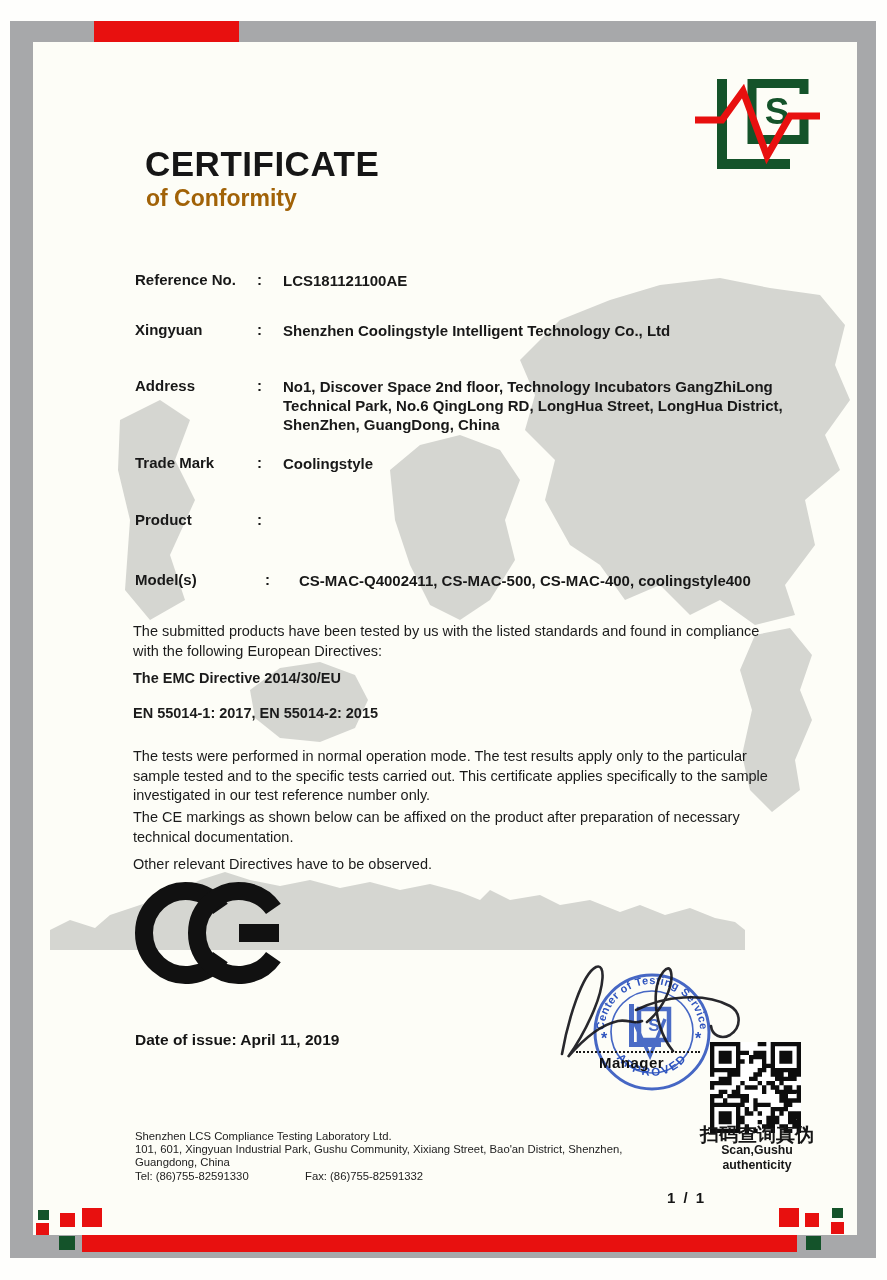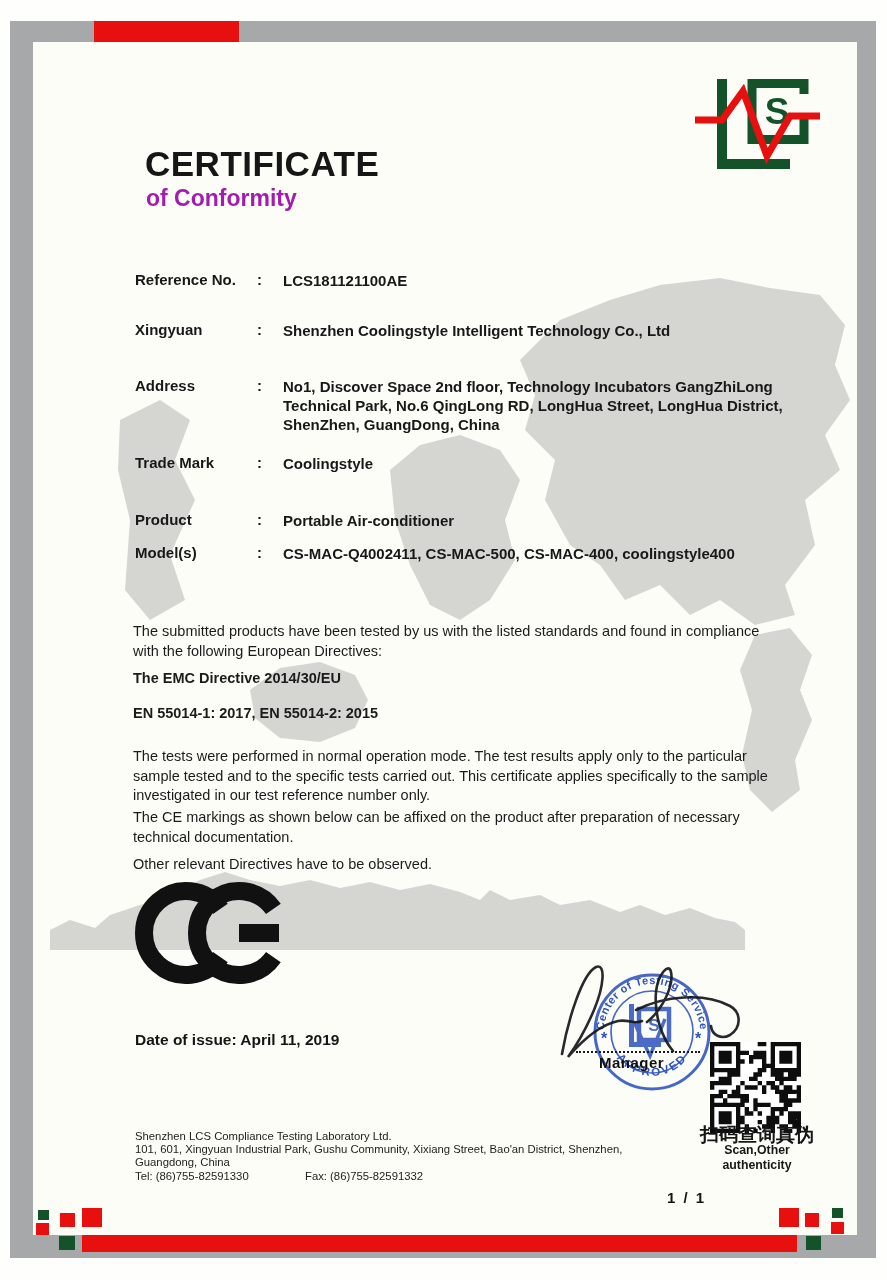--- a/index.html
+++ b/index.html
@@ -5,21 +5,21 @@
   html,body{margin:0;padding:0;background:#fff;}
   #stage{position:relative;width:887px;height:1280px;background:#fefefc;overflow:hidden;
          font-family:"Liberation Sans","DejaVu Sans",sans-serif;color:#1b1b1b;}
   .abs{position:absolute;}
   
   .bar{position:absolute;background:#a7a8aa;}
   .inner-page{position:absolute;left:33px;top:42px;width:824px;height:1193px;background:#fdfdf7;}
   .sq{position:absolute;}
   
   .title-main{position:absolute;left:145px;top:144px;font-size:35px;font-weight:bold;color:#161616;letter-spacing:0.5px;}
-  .title-sub{position:absolute;left:146px;top:185px;font-size:23px;font-weight:bold;color:#a21caf;}
+  .title-sub{position:absolute;left:146px;top:185px;font-size:23px;font-weight:bold;color:#a16207;}
   
   .row{position:absolute;left:135px;display:flex;font-size:15px;font-weight:bold;color:#181818;}
   .flabel{width:122px;flex:0 0 auto;}
   .fcolon{width:26px;flex:0 0 auto;}
   .fvalue{width:505px;line-height:19px;}
   
   .para{position:absolute;left:133px;width:652px;font-size:14.5px;line-height:19.5px;color:#1b1b1b;}
   .bold{font-weight:bold;}
   .date-line{position:absolute;left:135px;top:1031px;font-size:15.5px;font-weight:bold;color:#151515;}
   
@@ -89,23 +89,22 @@
     <span class="fvalue">No1, Discover Space 2nd floor, Technology Incubators GangZhiLong Technical Park, No.6 QingLong RD, LongHua Street, LongHua District, ShenZhen, GuangDong, China</span>
   </div>
   <div class="row" style="top:454px;">
     <span class="flabel">Trade Mark</span>
     <span class="fcolon">:</span>
     <span class="fvalue">Coolingstyle</span>
   </div>
   <div class="row" style="top:511px;">
     <span class="flabel">Product</span>
     <span class="fcolon">:</span>
-    <span class="fvalue">Portable Air-conditioner</span>
-  </div>
-  <div class="row" style="top:544px;">
+  </div>
+  <div class="row" style="top:571px;gap:8px;">
     <span class="flabel">Model(s)</span>
     <span class="fcolon">:</span>
     <span class="fvalue">CS-MAC-Q4002411, CS-MAC-500, CS-MAC-400, coolingstyle400</span>
   </div>
 
   <div class="para" style="top:622px;">The submitted products have been tested by us with the listed standards and found in compliance with the following European Directives:</div>
   <div class="para bold" style="top:669px;">The EMC Directive 2014/30/EU</div>
   <div class="para bold" style="top:704px;">EN 55014-1: 2017, EN 55014-2: 2015</div>
   <div class="para" style="top:808px;">The CE markings as shown below can be affixed on the product after preparation of necessary technical documentation.</div>
   <div class="para" style="top:747px;">The tests were performed in normal operation mode. The test results apply only to the particular sample tested and to the specific tests carried out. This certificate applies specifically to the sample investigated in our test reference number only.</div>
@@ -157,21 +156,21 @@
   <div class="manager">Manager</div>
 
   <div class="qr-wrap">
     <svg id="qrsvg" width="91" height="91" viewBox="0 0 91 91">
       <rect width="91" height="91" fill="#fff"></rect>
       <path id="qrmods" fill="#0d0d0d" d="M0.00 0.00h4.33v4.33h-4.33zM4.33 0.00h4.33v4.33h-4.33zM8.67 0.00h4.33v4.33h-4.33zM13.00 0.00h4.33v4.33h-4.33zM17.33 0.00h4.33v4.33h-4.33zM21.67 0.00h4.33v4.33h-4.33zM26.00 0.00h4.33v4.33h-4.33zM47.67 0.00h4.33v4.33h-4.33zM52.00 0.00h4.33v4.33h-4.33zM60.67 0.00h4.33v4.33h-4.33zM65.00 0.00h4.33v4.33h-4.33zM69.33 0.00h4.33v4.33h-4.33zM73.67 0.00h4.33v4.33h-4.33zM78.00 0.00h4.33v4.33h-4.33zM82.33 0.00h4.33v4.33h-4.33zM86.67 0.00h4.33v4.33h-4.33zM0.00 4.33h4.33v4.33h-4.33zM26.00 4.33h4.33v4.33h-4.33zM60.67 4.33h4.33v4.33h-4.33zM86.67 4.33h4.33v4.33h-4.33zM0.00 8.67h4.33v4.33h-4.33zM8.67 8.67h4.33v4.33h-4.33zM13.00 8.67h4.33v4.33h-4.33zM17.33 8.67h4.33v4.33h-4.33zM26.00 8.67h4.33v4.33h-4.33zM30.33 8.67h4.33v4.33h-4.33zM34.67 8.67h4.33v4.33h-4.33zM43.33 8.67h4.33v4.33h-4.33zM47.67 8.67h4.33v4.33h-4.33zM52.00 8.67h4.33v4.33h-4.33zM60.67 8.67h4.33v4.33h-4.33zM69.33 8.67h4.33v4.33h-4.33zM73.67 8.67h4.33v4.33h-4.33zM78.00 8.67h4.33v4.33h-4.33zM86.67 8.67h4.33v4.33h-4.33zM0.00 13.00h4.33v4.33h-4.33zM8.67 13.00h4.33v4.33h-4.33zM13.00 13.00h4.33v4.33h-4.33zM17.33 13.00h4.33v4.33h-4.33zM26.00 13.00h4.33v4.33h-4.33zM39.00 13.00h4.33v4.33h-4.33zM43.33 13.00h4.33v4.33h-4.33zM47.67 13.00h4.33v4.33h-4.33zM52.00 13.00h4.33v4.33h-4.33zM60.67 13.00h4.33v4.33h-4.33zM69.33 13.00h4.33v4.33h-4.33zM73.67 13.00h4.33v4.33h-4.33zM78.00 13.00h4.33v4.33h-4.33zM86.67 13.00h4.33v4.33h-4.33zM0.00 17.33h4.33v4.33h-4.33zM8.67 17.33h4.33v4.33h-4.33zM13.00 17.33h4.33v4.33h-4.33zM17.33 17.33h4.33v4.33h-4.33zM26.00 17.33h4.33v4.33h-4.33zM30.33 17.33h4.33v4.33h-4.33zM39.00 17.33h4.33v4.33h-4.33zM52.00 17.33h4.33v4.33h-4.33zM60.67 17.33h4.33v4.33h-4.33zM69.33 17.33h4.33v4.33h-4.33zM73.67 17.33h4.33v4.33h-4.33zM78.00 17.33h4.33v4.33h-4.33zM86.67 17.33h4.33v4.33h-4.33zM0.00 21.67h4.33v4.33h-4.33zM26.00 21.67h4.33v4.33h-4.33zM52.00 21.67h4.33v4.33h-4.33zM56.33 21.67h4.33v4.33h-4.33zM60.67 21.67h4.33v4.33h-4.33zM86.67 21.67h4.33v4.33h-4.33zM0.00 26.00h4.33v4.33h-4.33zM4.33 26.00h4.33v4.33h-4.33zM8.67 26.00h4.33v4.33h-4.33zM13.00 26.00h4.33v4.33h-4.33zM17.33 26.00h4.33v4.33h-4.33zM21.67 26.00h4.33v4.33h-4.33zM26.00 26.00h4.33v4.33h-4.33zM47.67 26.00h4.33v4.33h-4.33zM52.00 26.00h4.33v4.33h-4.33zM60.67 26.00h4.33v4.33h-4.33zM65.00 26.00h4.33v4.33h-4.33zM69.33 26.00h4.33v4.33h-4.33zM73.67 26.00h4.33v4.33h-4.33zM78.00 26.00h4.33v4.33h-4.33zM82.33 26.00h4.33v4.33h-4.33zM86.67 26.00h4.33v4.33h-4.33zM0.00 30.33h4.33v4.33h-4.33zM17.33 30.33h4.33v4.33h-4.33zM21.67 30.33h4.33v4.33h-4.33zM26.00 30.33h4.33v4.33h-4.33zM43.33 30.33h4.33v4.33h-4.33zM47.67 30.33h4.33v4.33h-4.33zM60.67 30.33h4.33v4.33h-4.33zM65.00 30.33h4.33v4.33h-4.33zM69.33 30.33h4.33v4.33h-4.33zM78.00 30.33h4.33v4.33h-4.33zM82.33 30.33h4.33v4.33h-4.33zM86.67 30.33h4.33v4.33h-4.33zM8.67 34.67h4.33v4.33h-4.33zM13.00 34.67h4.33v4.33h-4.33zM17.33 34.67h4.33v4.33h-4.33zM39.00 34.67h4.33v4.33h-4.33zM43.33 34.67h4.33v4.33h-4.33zM65.00 34.67h4.33v4.33h-4.33zM69.33 34.67h4.33v4.33h-4.33zM73.67 34.67h4.33v4.33h-4.33zM78.00 34.67h4.33v4.33h-4.33zM82.33 34.67h4.33v4.33h-4.33zM0.00 39.00h4.33v4.33h-4.33zM4.33 39.00h4.33v4.33h-4.33zM8.67 39.00h4.33v4.33h-4.33zM13.00 39.00h4.33v4.33h-4.33zM17.33 39.00h4.33v4.33h-4.33zM30.33 39.00h4.33v4.33h-4.33zM47.67 39.00h4.33v4.33h-4.33zM56.33 39.00h4.33v4.33h-4.33zM60.67 39.00h4.33v4.33h-4.33zM69.33 39.00h4.33v4.33h-4.33zM0.00 43.33h4.33v4.33h-4.33zM26.00 43.33h4.33v4.33h-4.33zM34.67 43.33h4.33v4.33h-4.33zM39.00 43.33h4.33v4.33h-4.33zM43.33 43.33h4.33v4.33h-4.33zM52.00 43.33h4.33v4.33h-4.33zM60.67 43.33h4.33v4.33h-4.33zM65.00 43.33h4.33v4.33h-4.33zM73.67 43.33h4.33v4.33h-4.33zM78.00 43.33h4.33v4.33h-4.33zM86.67 43.33h4.33v4.33h-4.33zM8.67 47.67h4.33v4.33h-4.33zM13.00 47.67h4.33v4.33h-4.33zM21.67 47.67h4.33v4.33h-4.33zM26.00 47.67h4.33v4.33h-4.33zM52.00 47.67h4.33v4.33h-4.33zM65.00 47.67h4.33v4.33h-4.33zM69.33 47.67h4.33v4.33h-4.33zM73.67 47.67h4.33v4.33h-4.33zM78.00 47.67h4.33v4.33h-4.33zM82.33 47.67h4.33v4.33h-4.33zM86.67 47.67h4.33v4.33h-4.33zM0.00 52.00h4.33v4.33h-4.33zM4.33 52.00h4.33v4.33h-4.33zM8.67 52.00h4.33v4.33h-4.33zM17.33 52.00h4.33v4.33h-4.33zM21.67 52.00h4.33v4.33h-4.33zM26.00 52.00h4.33v4.33h-4.33zM30.33 52.00h4.33v4.33h-4.33zM34.67 52.00h4.33v4.33h-4.33zM69.33 52.00h4.33v4.33h-4.33zM73.67 52.00h4.33v4.33h-4.33zM86.67 52.00h4.33v4.33h-4.33zM0.00 56.33h4.33v4.33h-4.33zM13.00 56.33h4.33v4.33h-4.33zM30.33 56.33h4.33v4.33h-4.33zM34.67 56.33h4.33v4.33h-4.33zM43.33 56.33h4.33v4.33h-4.33zM69.33 56.33h4.33v4.33h-4.33zM73.67 56.33h4.33v4.33h-4.33zM78.00 56.33h4.33v4.33h-4.33zM82.33 56.33h4.33v4.33h-4.33zM86.67 56.33h4.33v4.33h-4.33zM0.00 60.67h4.33v4.33h-4.33zM4.33 60.67h4.33v4.33h-4.33zM8.67 60.67h4.33v4.33h-4.33zM13.00 60.67h4.33v4.33h-4.33zM17.33 60.67h4.33v4.33h-4.33zM21.67 60.67h4.33v4.33h-4.33zM26.00 60.67h4.33v4.33h-4.33zM30.33 60.67h4.33v4.33h-4.33zM43.33 60.67h4.33v4.33h-4.33zM47.67 60.67h4.33v4.33h-4.33zM52.00 60.67h4.33v4.33h-4.33zM56.33 60.67h4.33v4.33h-4.33zM73.67 60.67h4.33v4.33h-4.33zM78.00 60.67h4.33v4.33h-4.33zM0.00 65.00h4.33v4.33h-4.33zM26.00 65.00h4.33v4.33h-4.33zM34.67 65.00h4.33v4.33h-4.33zM43.33 65.00h4.33v4.33h-4.33zM60.67 65.00h4.33v4.33h-4.33zM65.00 65.00h4.33v4.33h-4.33zM69.33 65.00h4.33v4.33h-4.33zM73.67 65.00h4.33v4.33h-4.33zM0.00 69.33h4.33v4.33h-4.33zM8.67 69.33h4.33v4.33h-4.33zM13.00 69.33h4.33v4.33h-4.33zM17.33 69.33h4.33v4.33h-4.33zM26.00 69.33h4.33v4.33h-4.33zM34.67 69.33h4.33v4.33h-4.33zM39.00 69.33h4.33v4.33h-4.33zM47.67 69.33h4.33v4.33h-4.33zM60.67 69.33h4.33v4.33h-4.33zM69.33 69.33h4.33v4.33h-4.33zM78.00 69.33h4.33v4.33h-4.33zM82.33 69.33h4.33v4.33h-4.33zM86.67 69.33h4.33v4.33h-4.33zM0.00 73.67h4.33v4.33h-4.33zM8.67 73.67h4.33v4.33h-4.33zM13.00 73.67h4.33v4.33h-4.33zM17.33 73.67h4.33v4.33h-4.33zM26.00 73.67h4.33v4.33h-4.33zM30.33 73.67h4.33v4.33h-4.33zM56.33 73.67h4.33v4.33h-4.33zM60.67 73.67h4.33v4.33h-4.33zM65.00 73.67h4.33v4.33h-4.33zM78.00 73.67h4.33v4.33h-4.33zM82.33 73.67h4.33v4.33h-4.33zM86.67 73.67h4.33v4.33h-4.33zM0.00 78.00h4.33v4.33h-4.33zM8.67 78.00h4.33v4.33h-4.33zM13.00 78.00h4.33v4.33h-4.33zM17.33 78.00h4.33v4.33h-4.33zM26.00 78.00h4.33v4.33h-4.33zM30.33 78.00h4.33v4.33h-4.33zM47.67 78.00h4.33v4.33h-4.33zM56.33 78.00h4.33v4.33h-4.33zM60.67 78.00h4.33v4.33h-4.33zM65.00 78.00h4.33v4.33h-4.33zM78.00 78.00h4.33v4.33h-4.33zM82.33 78.00h4.33v4.33h-4.33zM86.67 78.00h4.33v4.33h-4.33zM0.00 82.33h4.33v4.33h-4.33zM26.00 82.33h4.33v4.33h-4.33zM34.67 82.33h4.33v4.33h-4.33zM52.00 82.33h4.33v4.33h-4.33zM56.33 82.33h4.33v4.33h-4.33zM60.67 82.33h4.33v4.33h-4.33zM69.33 82.33h4.33v4.33h-4.33zM73.67 82.33h4.33v4.33h-4.33zM82.33 82.33h4.33v4.33h-4.33zM86.67 82.33h4.33v4.33h-4.33zM0.00 86.67h4.33v4.33h-4.33zM4.33 86.67h4.33v4.33h-4.33zM8.67 86.67h4.33v4.33h-4.33zM13.00 86.67h4.33v4.33h-4.33zM17.33 86.67h4.33v4.33h-4.33zM21.67 86.67h4.33v4.33h-4.33zM26.00 86.67h4.33v4.33h-4.33zM34.67 86.67h4.33v4.33h-4.33zM43.33 86.67h4.33v4.33h-4.33zM60.67 86.67h4.33v4.33h-4.33zM73.67 86.67h4.33v4.33h-4.33zM78.00 86.67h4.33v4.33h-4.33zM86.67 86.67h4.33v4.33h-4.33z"></path>
     </svg>
   </div>
   <div class="qr-caption">
     <div class="zh">扫码查询真伪</div>
-    <div class="en">Scan,Other authenticity</div>
+    <div class="en">Scan,Gushu authenticity</div>
   </div>
 
   <div class="footer">
     <div>Shenzhen LCS Compliance Testing Laboratory Ltd.</div>
     <div>101, 601, Xingyuan Industrial Park, Gushu Community, Xixiang Street, Bao'an District, Shenzhen,</div>
     <div>Guangdong, China</div>
     <div class="cols">
       <span>Tel: (86)755-82591330</span>
       <span class="fcol2">Fax: (86)755-82591332</span>
     </div>

